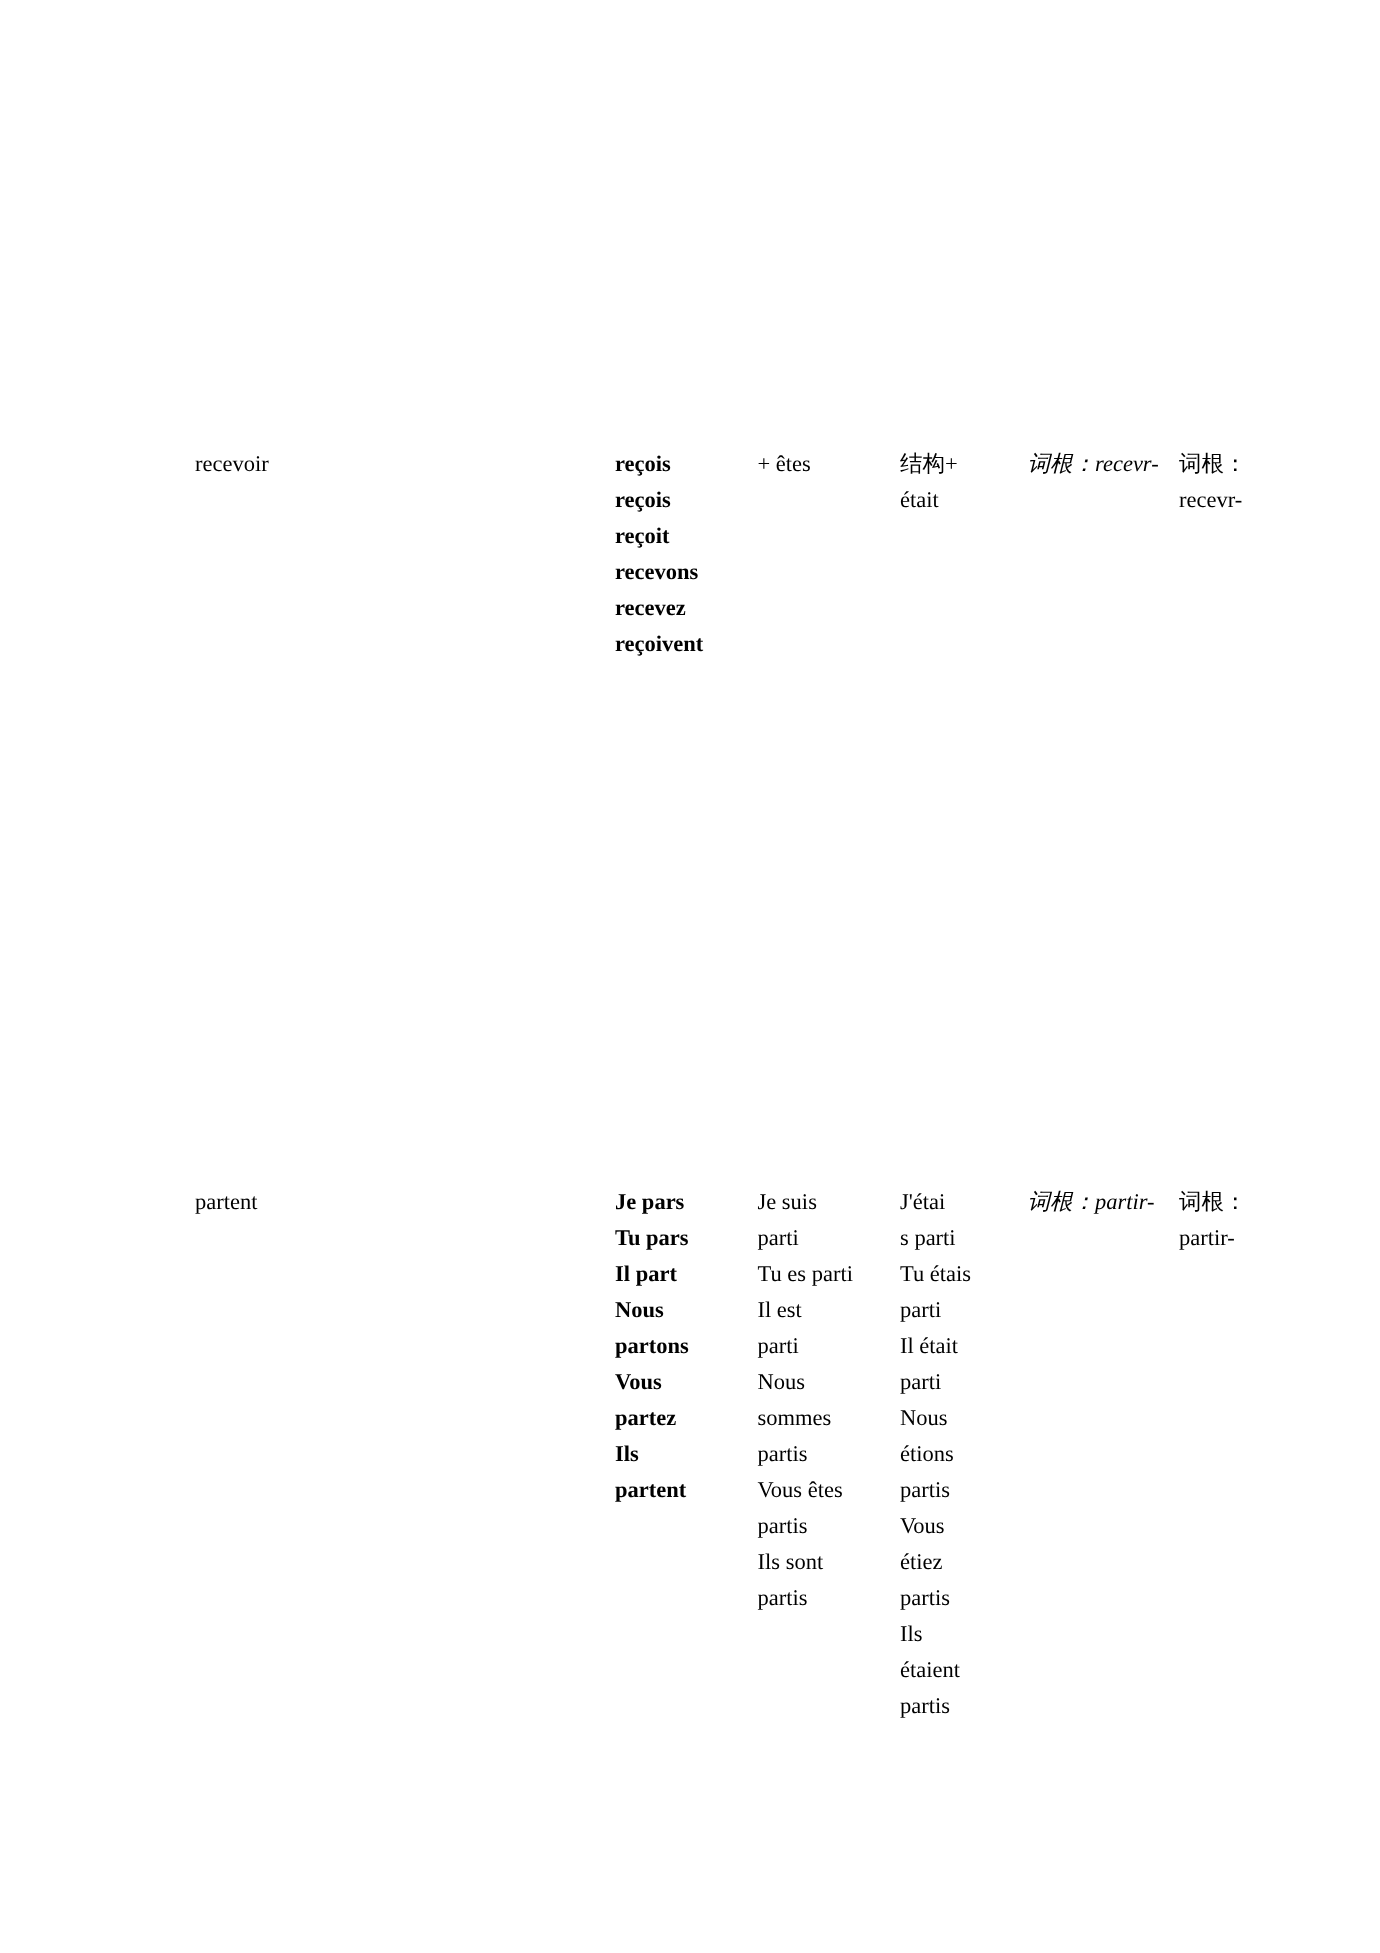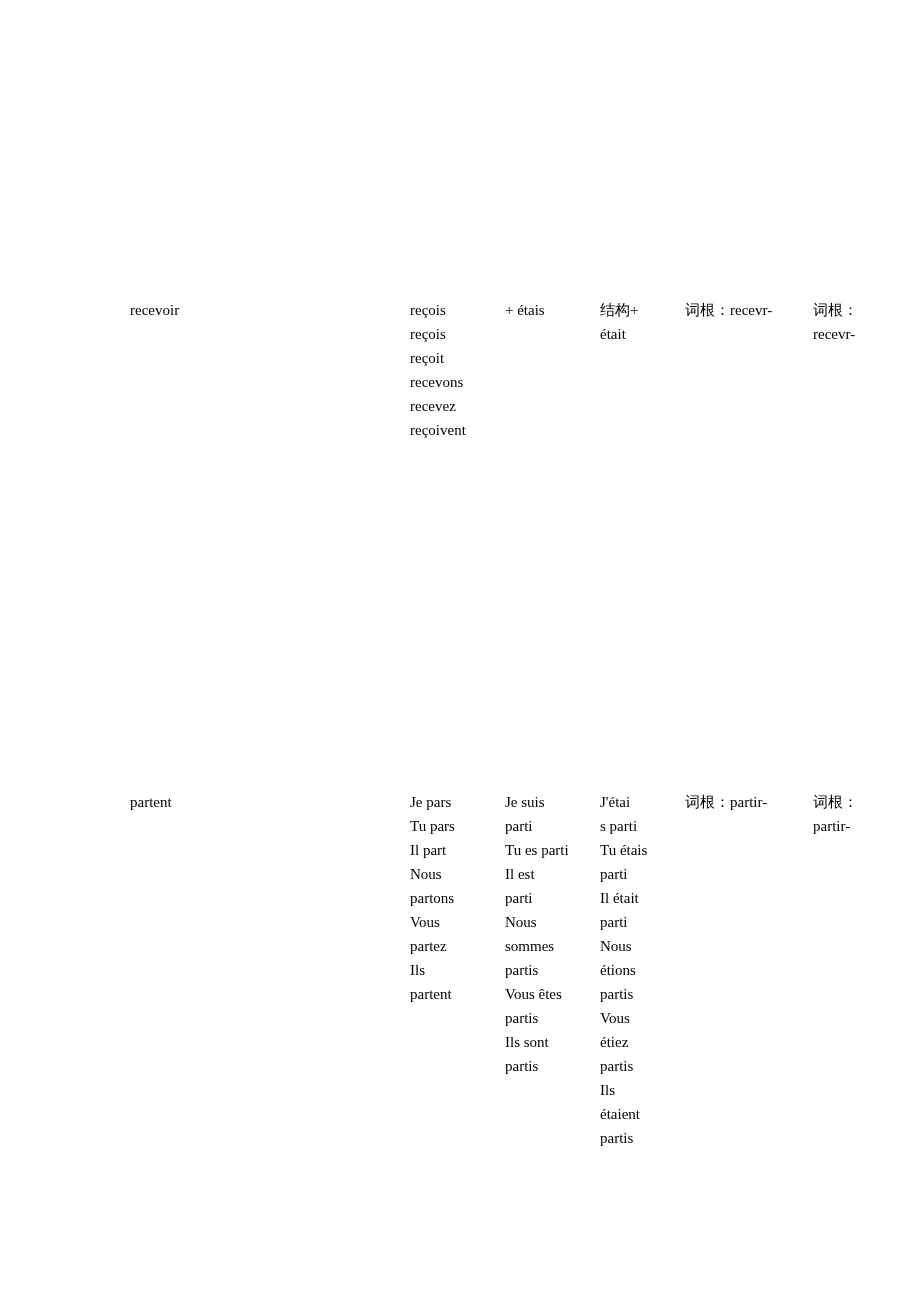--- a/index.html
+++ b/index.html
@@ -33,50 +33,52 @@
       white-space: pre-line;
       word-break: break-all;
     }
     .col-verb {
       left: 0;
       width: 280px;
     }
     .col-present {
       left: 280px;
       width: 90px;
+      font-weight: bold;
     }
     .col-passe {
       left: 375px;
       width: 90px;
     }
     .col-plus {
       left: 470px;
       width: 85px;
     }
     .col-imparfait {
       left: 555px;
       width: 115px;
+      font-style: italic;
     }
     .col-futur {
-      left: 683px;
+      left: 656px;
       width: 80px;
     }
   </style>
 </head>
 <body>
 
 <div class="table-container row1">
   <div class="cell col-verb">recevoir</div>
   <div class="cell col-present">  reçois
 reçois
 reçoit
 recevons
 recevez
 reçoivent</div>
-  <div class="cell col-passe">+ étais</div>
+  <div class="cell col-passe">+ êtes</div>
   <div class="cell col-plus">结构+
 était</div>
   <div class="cell col-imparfait">词根：recevr-</div>
   <div class="cell col-futur">词根：
 recevr-</div>
 </div>
 
 <div class="table-container row2">
   <div class="cell col-verb">partent</div>
   <div class="cell col-present">Je pars

